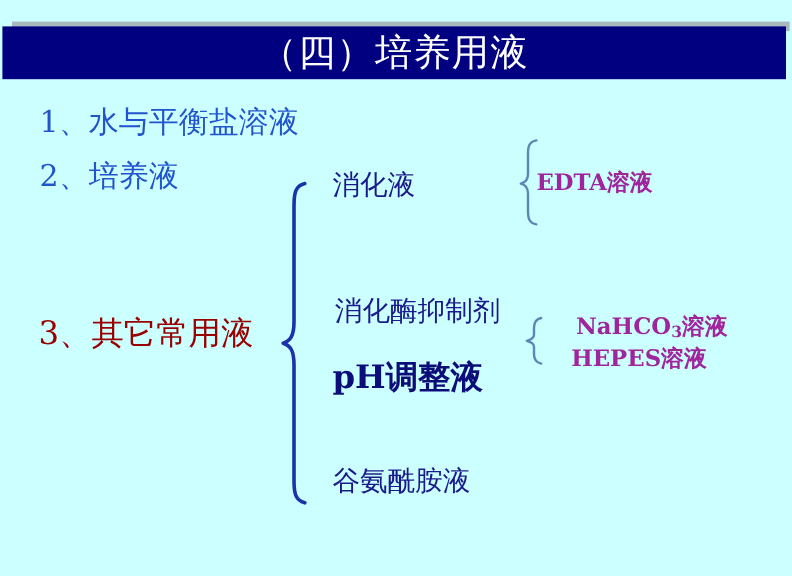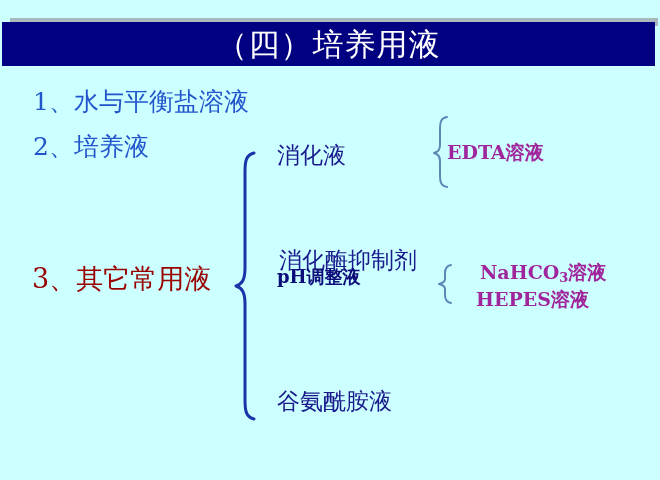--- a/index.html
+++ b/index.html
@@ -62,22 +62,23 @@
   .lvl1-red {
     color: #990000;
     font-size: 27px;
   }
   .mid {
     color: #1a1a8c;
     font-size: 23px;
   }
   .mid-bold {
     color: #0d0d7a;
-    font-size: 18px;
+    font-size: 27px;
     font-weight: bold;
+    margin-top: 33px;
   }
   .right {
     color: #a0249b;
     font-size: 19px;
     font-weight: bold;
   }
   .right sub {
     font-size: 0.68em;
     vertical-align: -0.22em;
   }

